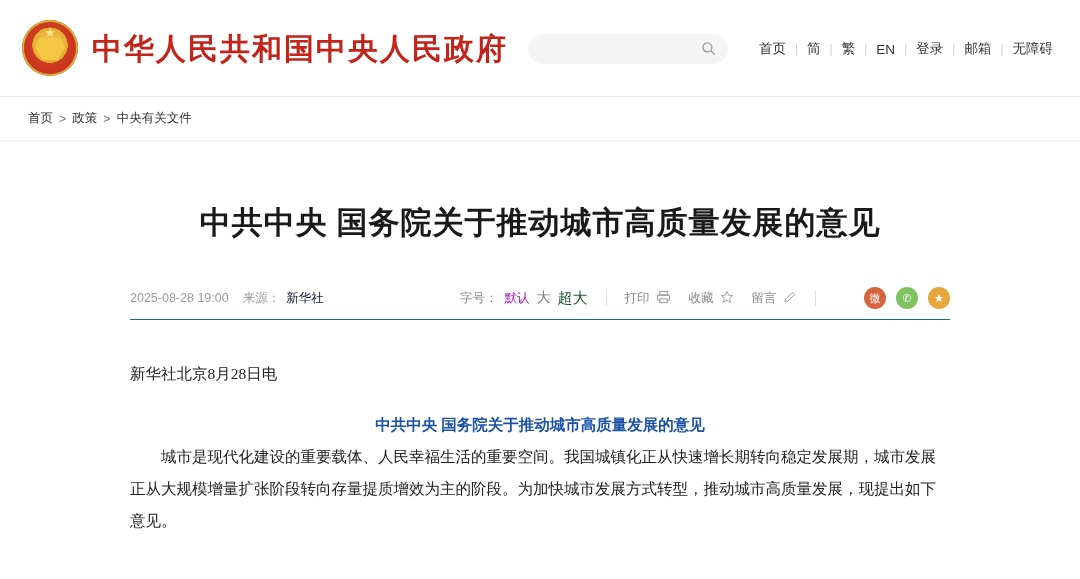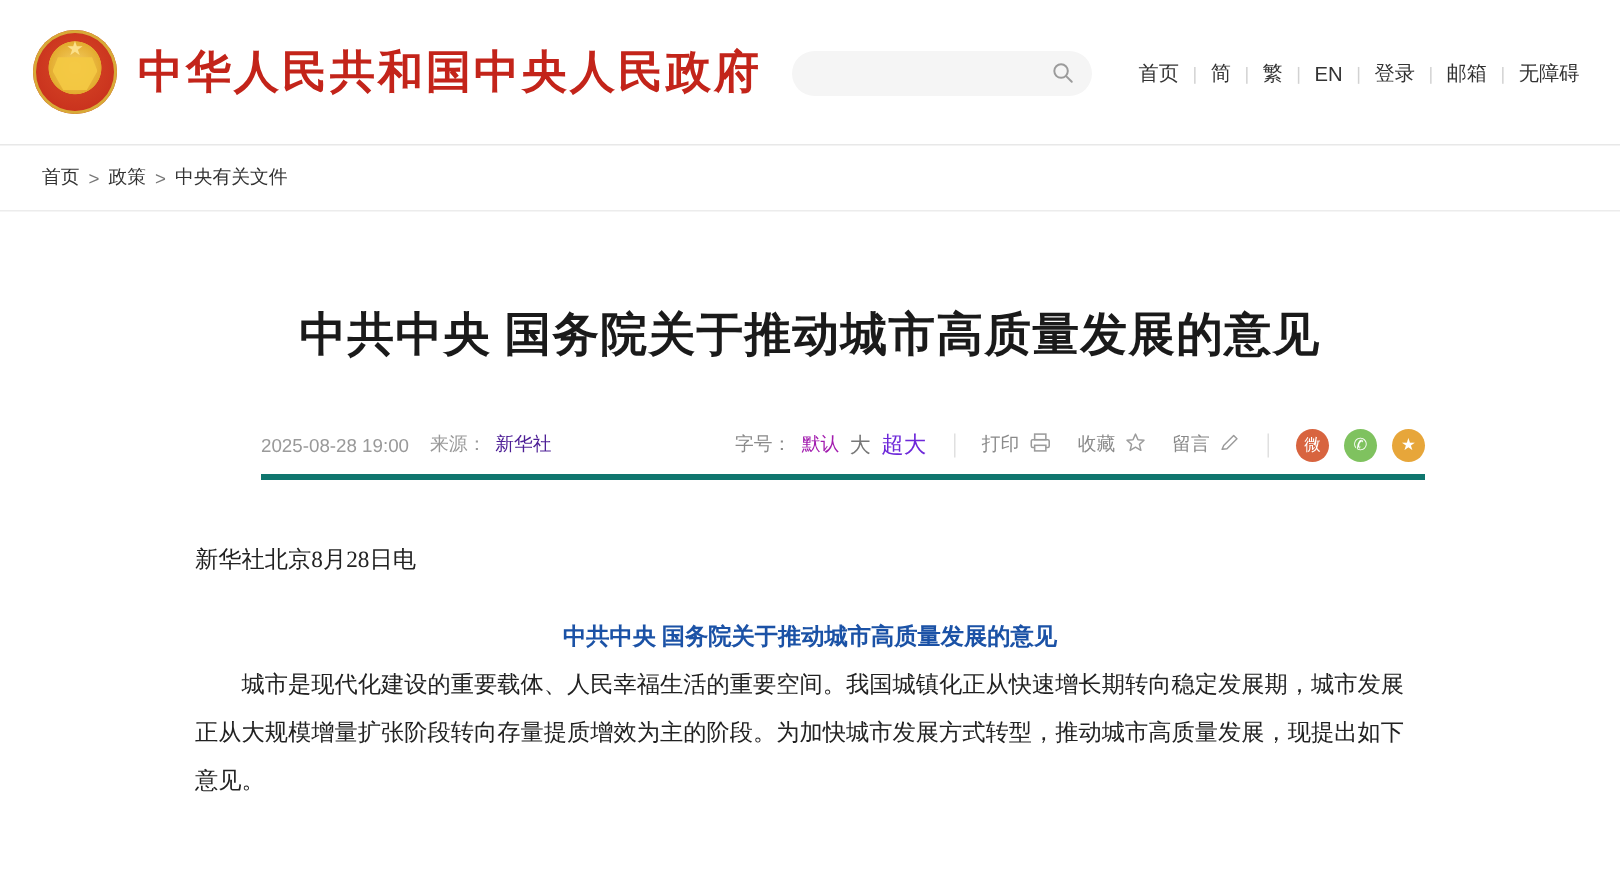--- a/index.html
+++ b/index.html
@@ -141,43 +141,42 @@
     font-weight: bold;
     font-size: 31px;
     color: #1a1a1a;
     letter-spacing: 1px;
     line-height: 1.35;
   }
 
   .meta {
     margin-top: 34px;
     height: 42px;
-    border-bottom: 4px solid #0f766e;
+    border-bottom: 1px solid #0f766e;
     display: flex;
     align-items: center;
     font-size: 12.5px;
     color: #8a8a8a;
     position: relative;
-    margin-left: 44px;
   }
   .meta .date { color: #9a9a9a; }
   .meta .source { color: #9a9a9a; margin-left: 14px; }
-  .meta .source b { color: #4c1d95; font-weight: normal; margin-left: 6px; }
+  .meta .source b { color: #0f172a; font-weight: normal; margin-left: 6px; }
 
   .meta-tools {
     position: absolute;
-    left: 316px;
+    left: 330px;
     display: flex;
     align-items: center;
     color: #8a8a8a;
   }
   .fontsize { display: flex; align-items: center; gap: 7px; }
   .fontsize .cur { color: #a21caf; }
   .fontsize .sz-md { font-size: 14px; color:#777; }
-  .fontsize .sz-lg { font-size: 15px; color:#6d28d9; }
+  .fontsize .sz-lg { font-size: 15px; color:#14532d; }
   .vline {
     width: 1px; height: 16px;
     background: #e0e0e0;
     margin: 0 18px;
   }
   .tool { display:flex; gap:6px; color:#8a8a8a; }
 
   .share {
     position: absolute;
     right: 0;

